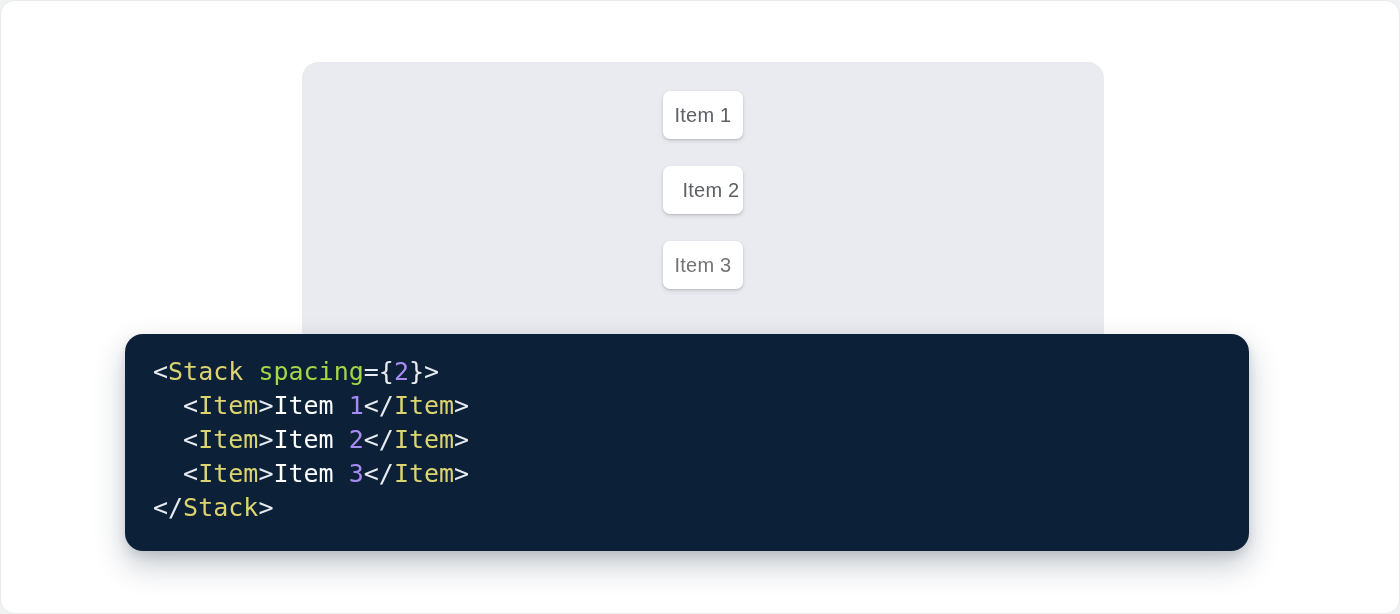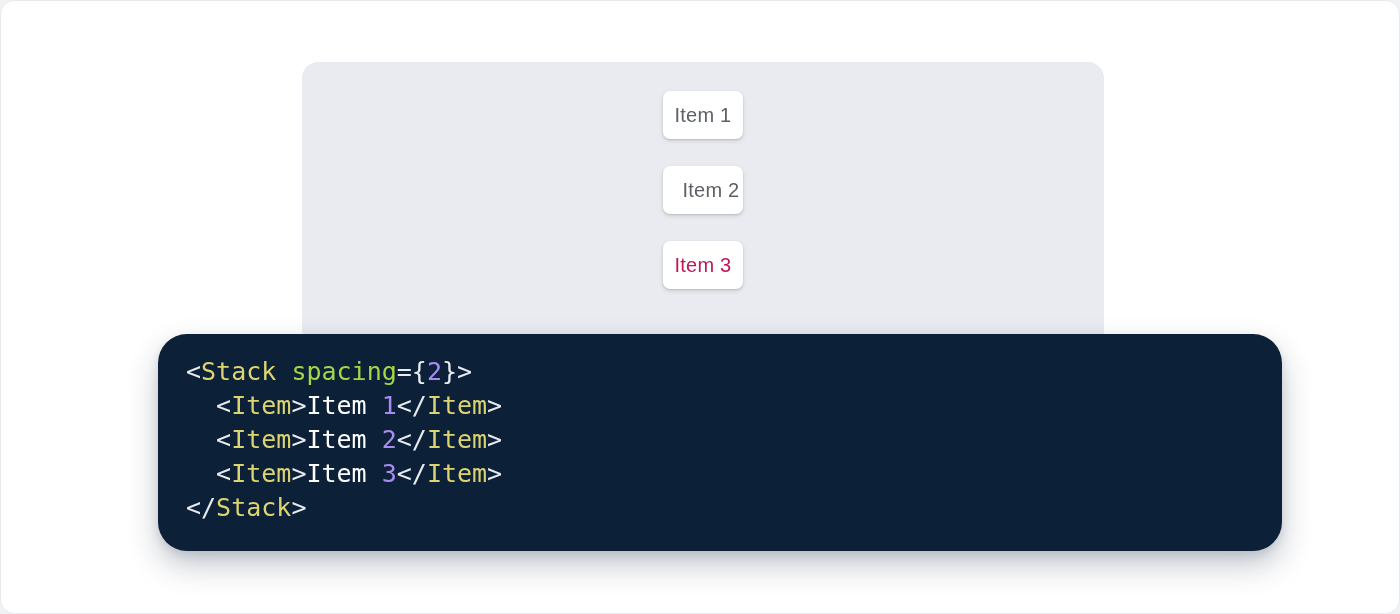--- a/index.html
+++ b/index.html
@@ -42,25 +42,25 @@
     justify-content: center;
   }
   .stack-item span {
     font-size: 20px;
     line-height: 1;
     color: #5d6167;
     letter-spacing: 0.2px;
   }
   .code-block {
     position: absolute;
-    left: 157px; top: 333px;
+    left: 124px; top: 333px;
     width: 1124px; height: 217px;
     box-sizing: border-box;
     background: #0c2037;
-    border-radius: 29px;
+    border-radius: 18px;
     padding: 21px 28px;
     box-shadow: 0 14px 30px rgba(13,32,56,0.25), 0 4px 10px rgba(13,32,56,0.10);
   }
   .code {
     margin: 0;
     font-family: "DejaVu Sans Mono", "Liberation Mono", monospace;
     font-size: 25px;
     line-height: 34px;
   }
   .code-line { white-space: pre; }
@@ -71,21 +71,21 @@
 <div class="screen" style="background: rgb(255, 255, 255); border-color: rgb(232, 234, 236);">
 
   <div class="demo-panel" style="background: rgb(233, 235, 240);">
     <div class="stack-item" style="background: rgb(255, 255, 255);">
       <span style="color: rgb(93, 97, 103);">Item 1</span>
     </div>
     <div class="stack-item" style="background: rgb(255, 255, 255); padding-left: 16px;">
       <span style="color: rgb(93, 97, 103);">Item 2</span>
     </div>
     <div class="stack-item" style="background: rgb(255, 255, 255);">
-      <span style="color: #be185d;">Item 3</span>
+      <span style="color: #737373;">Item 3</span>
     </div>
   </div>
 
   <div class="code-block" style="background: rgb(12, 32, 55);">
     <pre class="code"><div class="code-line"><span style="color: rgb(232, 236, 241);">&lt;</span><span style="color: rgb(220, 212, 112);">Stack</span><span style="color: rgb(253, 254, 255);"> </span><span style="color: rgb(163, 215, 71);">spacing</span><span style="color: rgb(232, 236, 241);">=</span><span style="color: rgb(232, 236, 241);">{</span><span style="color: rgb(168, 139, 242);">2</span><span style="color: rgb(232, 236, 241);">}</span><span style="color: rgb(232, 236, 241);">&gt;</span></div><div class="code-line"><span style="color: rgb(253, 254, 255);">  </span><span style="color: rgb(232, 236, 241);">&lt;</span><span style="color: rgb(220, 212, 112);">Item</span><span style="color: rgb(232, 236, 241);">&gt;</span><span style="color: rgb(253, 254, 255);">Item </span><span style="color: rgb(168, 139, 242);">1</span><span style="color: rgb(232, 236, 241);">&lt;/</span><span style="color: rgb(220, 212, 112);">Item</span><span style="color: rgb(232, 236, 241);">&gt;</span></div><div class="code-line"><span style="color: rgb(253, 254, 255);">  </span><span style="color: rgb(232, 236, 241);">&lt;</span><span style="color: rgb(220, 212, 112);">Item</span><span style="color: rgb(232, 236, 241);">&gt;</span><span style="color: rgb(253, 254, 255);">Item </span><span style="color: rgb(168, 139, 242);">2</span><span style="color: rgb(232, 236, 241);">&lt;/</span><span style="color: rgb(220, 212, 112);">Item</span><span style="color: rgb(232, 236, 241);">&gt;</span></div><div class="code-line"><span style="color: rgb(253, 254, 255);">  </span><span style="color: rgb(232, 236, 241);">&lt;</span><span style="color: rgb(220, 212, 112);">Item</span><span style="color: rgb(232, 236, 241);">&gt;</span><span style="color: rgb(253, 254, 255);">Item </span><span style="color: rgb(168, 139, 242);">3</span><span style="color: rgb(232, 236, 241);">&lt;/</span><span style="color: rgb(220, 212, 112);">Item</span><span style="color: rgb(232, 236, 241);">&gt;</span></div><div class="code-line"><span style="color: rgb(232, 236, 241);">&lt;/</span><span style="color: rgb(220, 212, 112);">Stack</span><span style="color: rgb(232, 236, 241);">&gt;</span></div></pre>
   </div>
 
 </div>
 
 </body></html>

